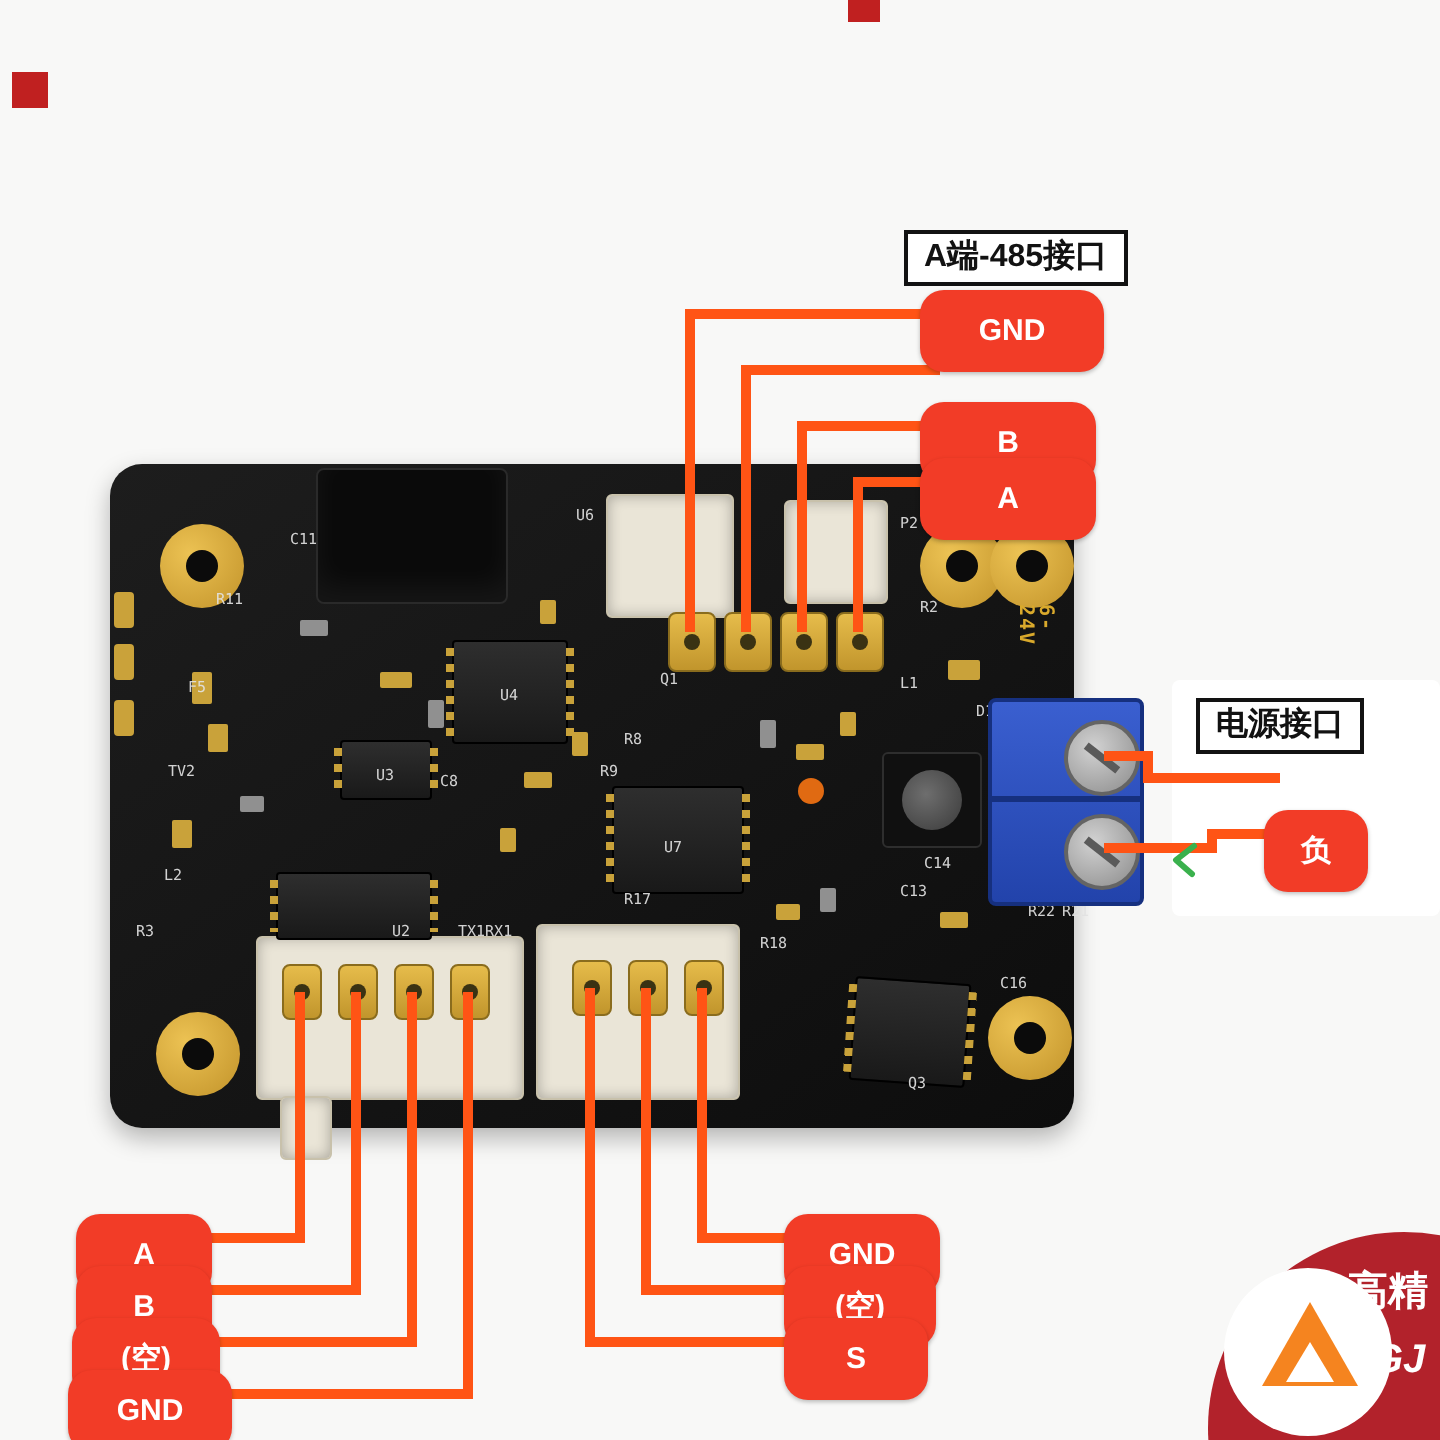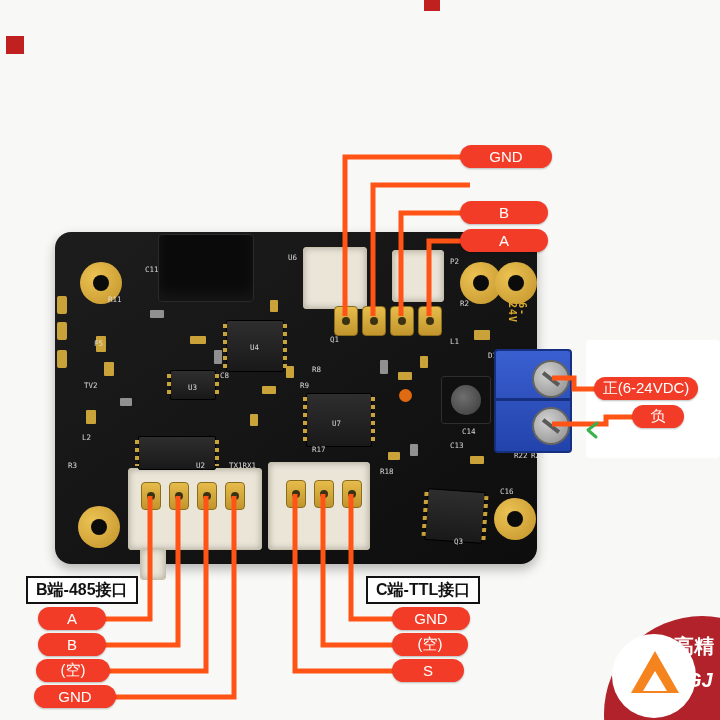--- a/index.html
+++ b/index.html
@@ -47,22 +47,22 @@
   .panel{position:absolute;background:#ffffff;border-radius:4px}
 
   
   .overlay{position:absolute;left:0;top:0;width:720px;height:720px;pointer-events:none}
   .cline{fill:none;stroke:var(--line-orange,#ff5415);stroke-width:5}
   .gline{fill:none;stroke:#3ab14d;stroke-width:3;stroke-linecap:round;stroke-linejoin:round}
 
   
   .callout-title{position:absolute;background:#fff;border:2px solid #121212;color:#121212;
         font-weight:bold;font-size:16px;line-height:1.25;padding:2px 8px;white-space:nowrap}
-  .pill{position:absolute;height:23px;border-radius:12px;background:var(--pill-red,#f23c27);
-        color:#fff;font-weight:normal;font-size:15px;display:flex;align-items:center;justify-content:center;
+  .pill{position:absolute;height:41px;border-radius:12px;background:var(--pill-red,#f23c27);
+        color:#fff;font-weight:bold;font-size:15px;display:flex;align-items:center;justify-content:center;
         white-space:nowrap;box-shadow:0 1px 2px rgba(0,0,0,.25)}
 
   .redsq{position:absolute;background:#c02020}
 
   
   .wm-circle{position:absolute;left:604px;top:616px;width:196px;height:196px;border-radius:50%;background:#b2222b}
   .wm-white{position:absolute;left:612px;top:634px;width:84px;height:84px;border-radius:50%;background:#fff}
   .wm-tri{position:absolute;clip-path:polygon(50% 0,100% 100%,0 100%);background:#f5841f}
   .wm-tri.inner{background:#fff}
   .wm-text{position:absolute;color:#fff;font-weight:bold;font-size:20px;line-height:1}
@@ -166,21 +166,21 @@
     <div class="smd-y" style="left:415px;top:224px;width:14px;height:8px"></div>
     <div class="smd-y" style="left:215px;top:68px;width:8px;height:12px"></div>
     <div class="smd-o" style="left:344px;top:157px;width:13px;height:13px"></div>
 
     <span class="silk" style="left:90px;top:34px">C11</span>
     <span class="silk" style="left:53px;top:64px">R11</span>
     <span class="silk" style="left:39px;top:108px">F5</span>
     <span class="silk" style="left:29px;top:150px">TV2</span>
     <span class="silk" style="left:133px;top:152px">U3</span>
     <span class="silk" style="left:195px;top:112px">U4</span>
-    <span class="silk" style="left:165px;top:140px">C8</span>
+    <span class="silk" style="left:165px;top:155px">C8</span>
     <span class="silk" style="left:233px;top:22px">U6</span>
     <span class="silk" style="left:245px;top:150px">R9</span>
     <span class="silk" style="left:257px;top:134px">R8</span>
     <span class="silk" style="left:275px;top:104px">Q1</span>
     <span class="silk" style="left:395px;top:26px">P2</span>
     <span class="silk" style="left:405px;top:68px">R2</span>
     <span class="silk" style="left:395px;top:106px">L1</span>
     <span class="silk" style="left:433px;top:120px">D1</span>
     <span class="silk" style="left:407px;top:196px">C14</span>
     <span class="silk" style="left:395px;top:210px">C13</span>
@@ -225,34 +225,33 @@
     <polyline class="cline" points="90,671 206,671 206,496"></polyline>
     <polyline class="cline" points="90,697 234,697 234,496"></polyline>
 
     <polyline class="cline" points="420,619 351,619 351,494"></polyline>
     <polyline class="cline" points="420,645 323,645 323,494"></polyline>
     <polyline class="cline" points="420,671 295,671 295,494"></polyline>
 
     <polyline class="gline" points="597,423 588,430 596,437"></polyline>
   </svg>
 
+  <div class="callout-title" style="left:452px;top:115px">A端-485接口</div>
   <div class="pill" style="left:460px;top:145px;width:92px">GND</div>
   <div class="pill" style="left:460px;top:201px;width:88px">B</div>
   <div class="pill" style="left:460px;top:229px;width:88px">A</div>
 
-  <div class="pill" style="left:594px;top:377px;width:104px">正(6-24VDC)</div>
+  <div class="callout-title" style="left:598px;top:349px">电源接口</div>
   <div class="pill" style="left:632px;top:405px;width:52px">负</div>
 
-  <div class="callout-title" style="left:26px;top:576px">B端-485接口</div>
   <div class="pill" style="left:38px;top:607px;width:68px">A</div>
   <div class="pill" style="left:38px;top:633px;width:68px">B</div>
   <div class="pill" style="left:36px;top:659px;width:74px">(空)</div>
   <div class="pill" style="left:34px;top:685px;width:82px">GND</div>
 
-  <div class="callout-title" style="left:366px;top:576px">C端-TTL接口</div>
   <div class="pill" style="left:392px;top:607px;width:78px">GND</div>
   <div class="pill" style="left:392px;top:633px;width:76px">(空)</div>
   <div class="pill" style="left:392px;top:659px;width:72px">S</div>
 
   <div class="wm-circle"></div>
   <div class="wm-white"></div>
   <div class="wm-tri" style="left:631px;top:651px;width:48px;height:42px"></div>
   <div class="wm-tri inner" style="left:643px;top:671px;width:24px;height:20px"></div>
   <span class="wm-text" style="left:674px;top:636px">高精</span>
   <span class="wm-text it" style="left:686px;top:670px">GJ</span>

